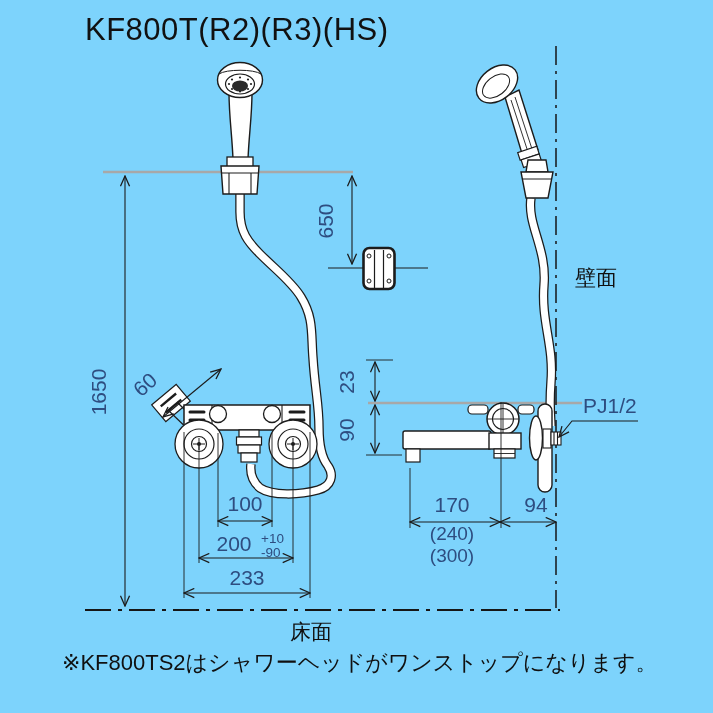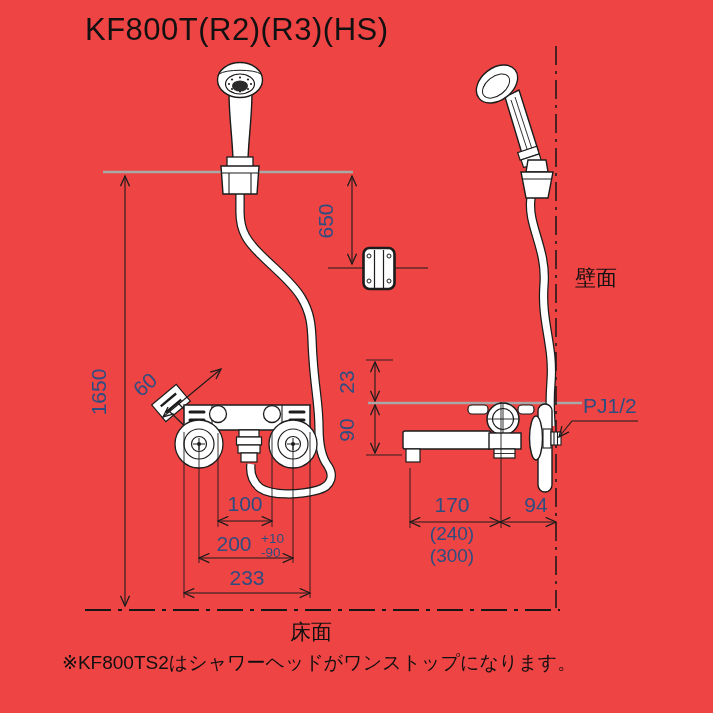--- a/index.html
+++ b/index.html
@@ -1,19 +1,19 @@
 <!DOCTYPE html>
 <html><head>
 <meta charset="utf-8">
 <style>
   html,body{margin:0;padding:0;background:#fff;}
-  .canvas{position:relative;width:713px;height:713px;background:#ef4444;overflow:hidden;
+  .canvas{position:relative;width:713px;height:713px;background:#7dd3fc;overflow:hidden;
           font-family:"Liberation Sans","DejaVu Sans",sans-serif;}
   .title{position:absolute;left:85px;top:12px;font-size:31px;color:#111;letter-spacing:0.5px;white-space:nowrap;}
-  .notes{position:absolute;left:62px;top:650px;font-size:19px;line-height:26px;color:#101010;}
+  .notes{position:absolute;left:62px;top:650px;font-size:22px;line-height:26px;color:#101010;}
   .notes div{white-space:nowrap;}
   svg{position:absolute;left:0;top:0;}
   svg text{font-family:"Liberation Sans","DejaVu Sans",sans-serif;}
   .dim{font-size:21px;fill:#2e4d80;}
   .dim-sm{font-size:19px;fill:#2e4d80;}
   .tol{font-size:13.5px;fill:#2e4d80;}
   .jp{font-size:21px;fill:#101010;}
 </style>
 </head>
 <body>

